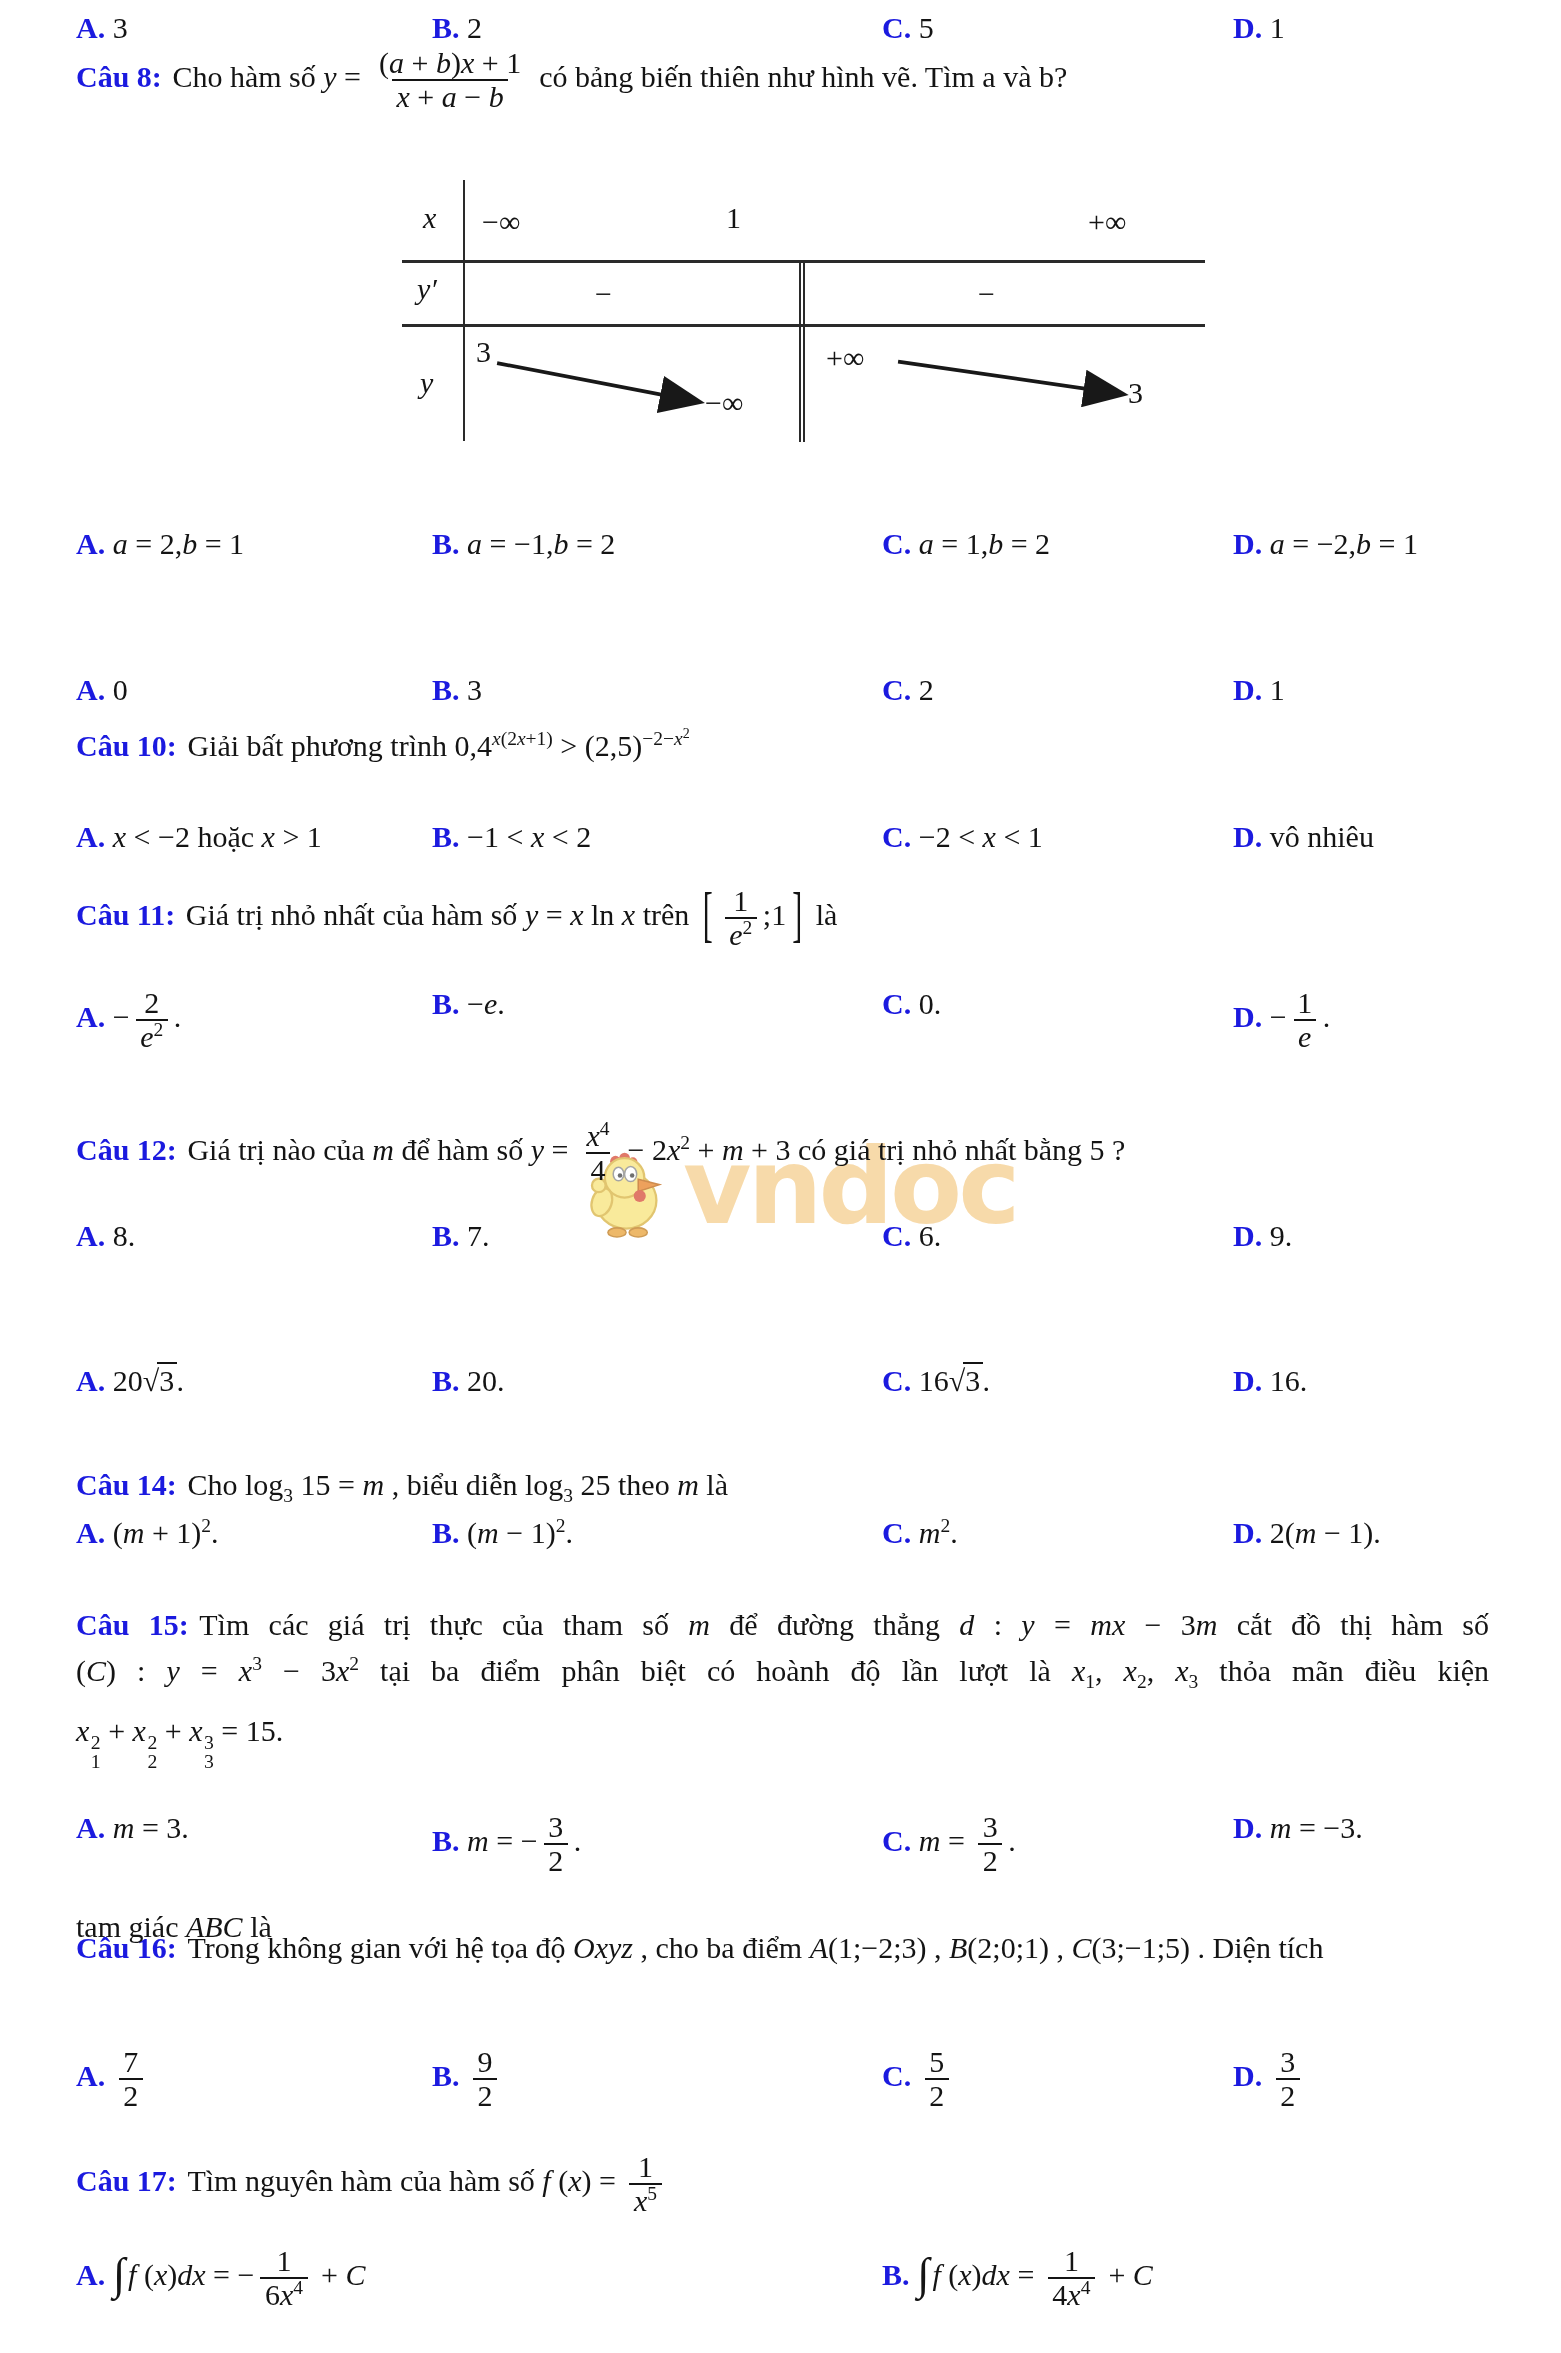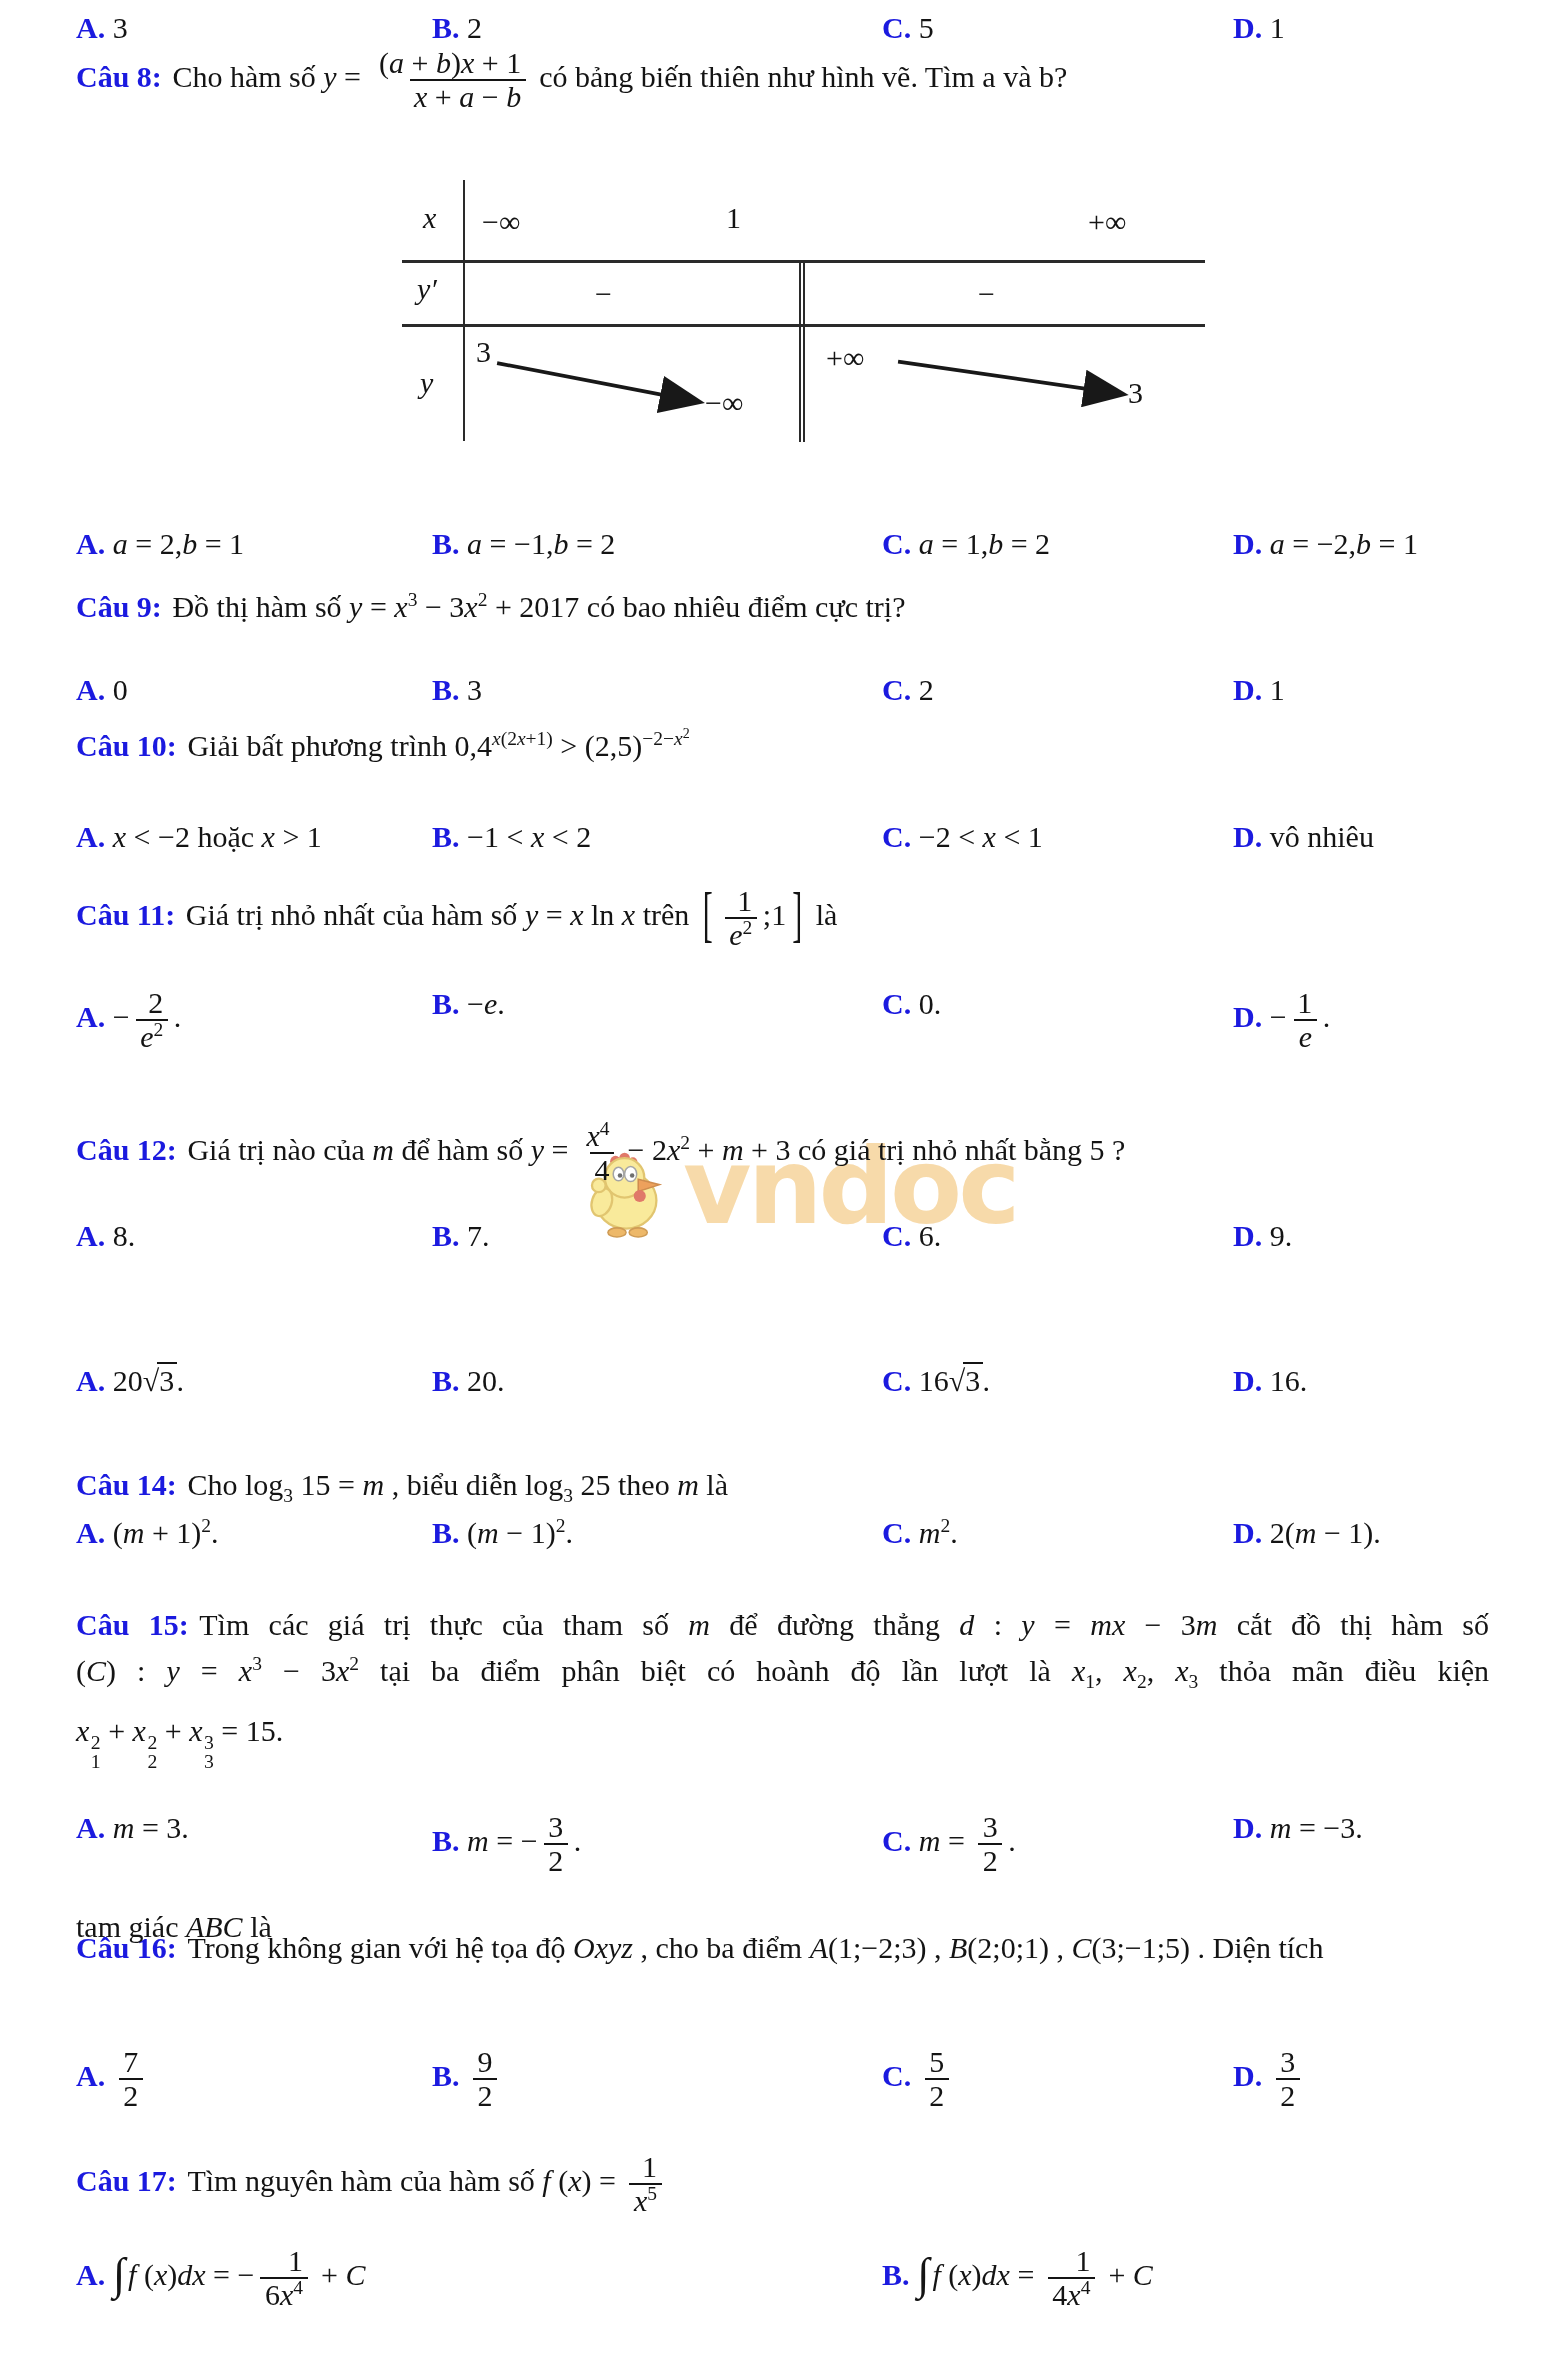--- a/index.html
+++ b/index.html
@@ -11,21 +11,21 @@
   .qtext{display:inline;}
   .jline{white-space:normal;width:1413px;text-align:justify;text-align-last:justify;}
   .answer-row{position:absolute;z-index:2;height:106px;}
   .opt{position:absolute;top:0;white-space:nowrap;}
   .opt .letter{color:#1b1adf;font-weight:bold;margin-right:7.6px;}
   .opt:nth-child(1){left:0;}
   .opt:nth-child(2){left:356px;}
   .opt:nth-child(3){left:806px;}
   .opt:nth-child(4){left:1157px;}
   .cols2 .opt:nth-child(2){left:806px;}
-  .frac{display:inline-flex;flex-direction:column;align-items:flex-end;vertical-align:middle;
+  .frac{display:inline-flex;flex-direction:column;align-items:center;vertical-align:middle;
         margin:0 6px;line-height:1.05;text-align:center;}
   .frac .fn{padding:0 4.5px;}
   .frac .fd{border-top:2.3px solid #141414;padding:0.8px 4.5px 0 4.5px;}
   sup{font-size:65%;line-height:0;}
   sub{font-size:65%;line-height:0;}
   sup sup{font-size:72%;}
   .ss{display:inline-flex;flex-direction:column;align-items:flex-start;font-size:19.7px;
       line-height:1;vertical-align:-7.6px;margin-left:1.5px;}
   .ss span{display:block;}
   .br{display:inline-block;transform:scaleY(2.05);margin:0 6px;font-weight:400;}
@@ -113,23 +113,20 @@
     </svg>
   </div>
 
   <div class="answer-row" style="top:527px;left:76px;">
       <span class="opt"><span class="letter">A.</span><span class="val"><i>a</i> = 2,<i>b</i> = 1</span></span>
       <span class="opt"><span class="letter">B.</span><span class="val"><i>a</i> = −1,<i>b</i> = 2</span></span>
       <span class="opt"><span class="letter">C.</span><span class="val"><i>a</i> = 1,<i>b</i> = 2</span></span>
       <span class="opt"><span class="letter">D.</span><span class="val"><i>a</i> = −2,<i>b</i> = 1</span></span>
     </div>
 
-  <div class="q" style="top:590px;">
-    <span class="qlabel">Câu 9:</span><span class="qtext">Đồ thị hàm số <i>y</i> = <i>x</i><sup>3</sup> − 3<i>x</i><sup>2</sup> + 2017 có bao nhiêu điểm cực trị?</span>
-  </div>
   <div class="answer-row" style="top:673px;left:76px;">
       <span class="opt"><span class="letter">A.</span><span class="val">0</span></span>
       <span class="opt"><span class="letter">B.</span><span class="val">3</span></span>
       <span class="opt"><span class="letter">C.</span><span class="val">2</span></span>
       <span class="opt"><span class="letter">D.</span><span class="val">1</span></span>
     </div>
 
   <div class="q" style="top:729px;">
     <span class="qlabel">Câu 10:</span><span class="qtext">Giải bất phương trình 0,4<sup><i>x</i>(2<i>x</i>+1)</sup> &gt; (2,5)<sup>−2−<i>x</i><sup>2</sup></sup></span>
   </div>

